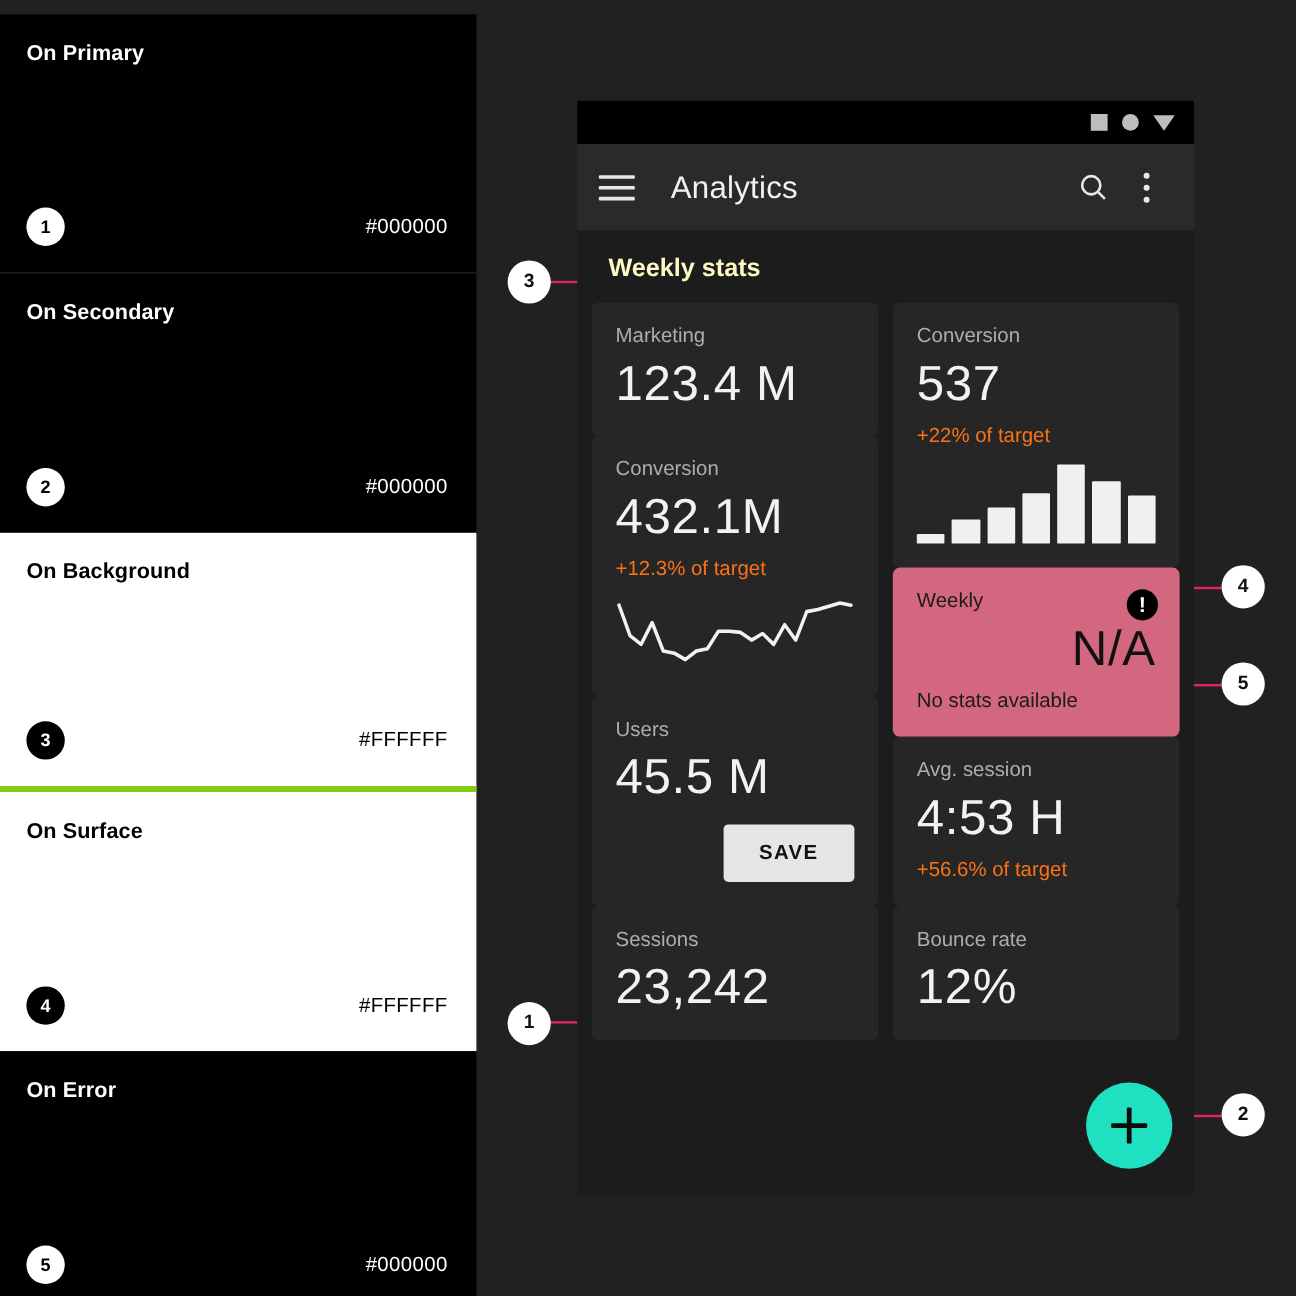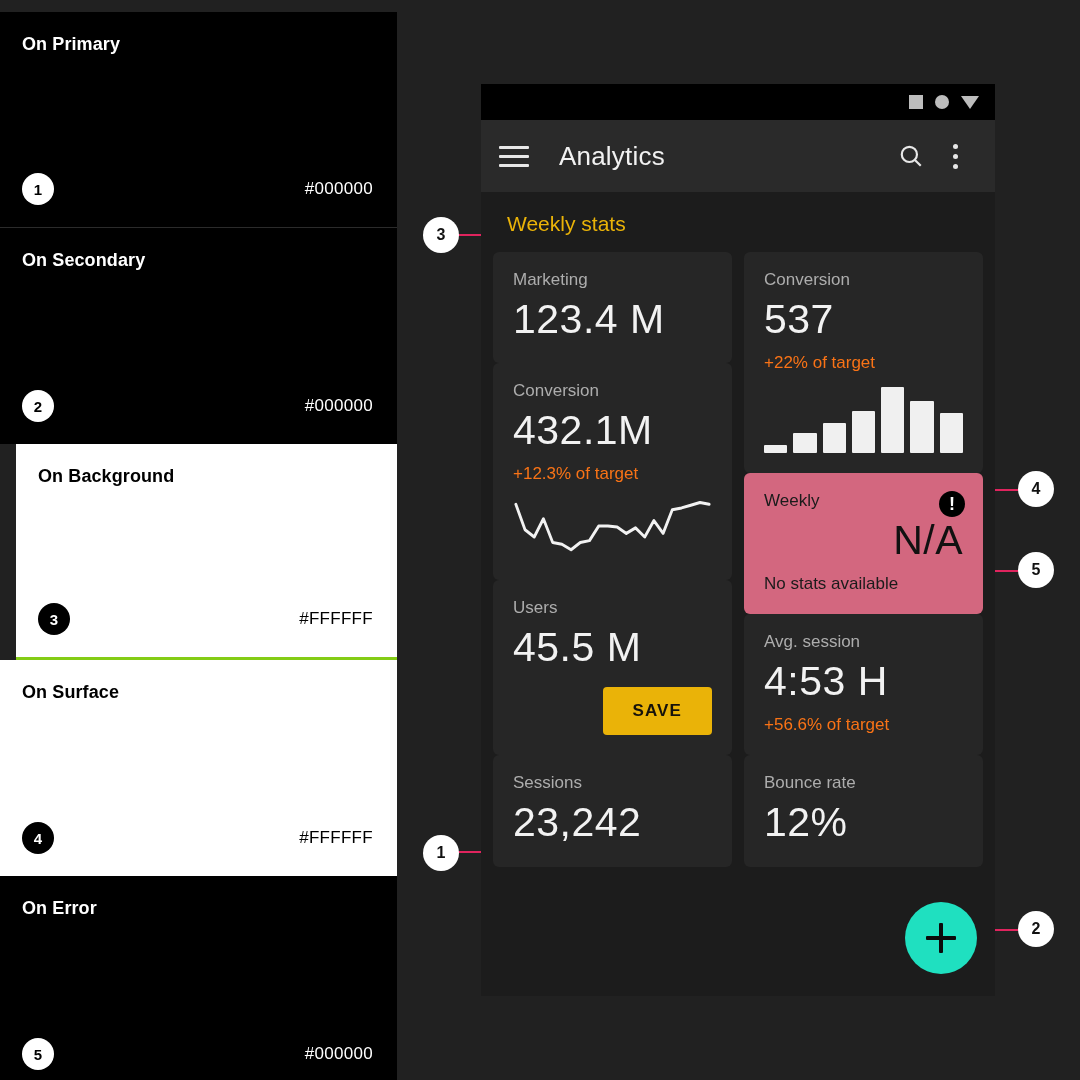--- a/index.html
+++ b/index.html
@@ -34,21 +34,21 @@
     display: flex; align-items: center; justify-content: center;
     font-size: 15px; font-weight: bold; flex: none;
   }
   .marker.light { background: #ffffff; color: #000000; }
   .marker.dark  { background: #000000; color: #ffffff; }
   .swatch-hex { font-size: 17px; font-weight: normal; letter-spacing: .3px; }
 
   .sw-dark  { background: #000000; color: #ffffff; }
   .sw-light { background: #ffffff; color: #000000; }
   .sw-div   { border-bottom: 1px solid #2b2b2b; }
-  .sw-divl  { border-bottom: 3px solid #84cc16; margin-left: 16px; }
+  .sw-divl  { border-bottom: 5px solid #84cc16; }
 
   
   .callout-line {
     position: absolute; height: 2px; background: #e0245e;
   }
   .callout-badge {
     position: absolute;
     width: 36px; height: 36px; border-radius: 50%;
     background: #ffffff; color: #111111;
     display: flex; align-items: center; justify-content: center;
@@ -86,21 +86,21 @@
   .appbar-title {
     font-size: 26px; color: #f1f1f1; margin-left: 30px; flex: 1;
     letter-spacing: .2px;
   }
   .ab-icon { width: 44px; display: flex; align-items: center; justify-content: center; cursor: pointer; }
   .dots { display: flex; flex-direction: column; gap: 5px; align-items: center; }
   .dots i { width: 5px; height: 5px; border-radius: 50%; background: #e8e8e8; display: block; }
 
   .content { position: relative; padding: 0 12px; height: calc(100% - 108px); }
   .section-title {
-    font-size: 21px; color: #eab308; padding: 20px 0 16px 14px;
+    font-size: 21px; color: #fef9c3; padding: 20px 0 16px 14px; font-weight: bold;
   }
   .grid { display: flex; gap: 12px; }
   .col { flex: 1; display: flex; flex-direction: column; }
 
   .card {
     background: #262626; border-radius: 6px;
     padding: 18px 20px 20px 20px;
     position: relative;
   }
   .card-label { font-size: 17px; color: #adadad; margin-bottom: 6px; }
@@ -119,21 +119,21 @@
     font-size: 18px; font-weight: bold; line-height: 1;
   }
 
   .sparkline { margin-top: 10px; height: 66px; }
   .sparkline svg { width: 100%; height: 100%; display: block; }
   .bars { margin-top: 12px; height: 68px; display: flex; align-items: flex-end; gap: 6px; }
   .bar { flex: 1; background: #f0f0f0; border-radius: 1px; }
 
   .save-row { display: flex; justify-content: flex-end; margin-top: 16px; }
   .save-btn {
-    background: #eab308; color: #16120b;
+    background: #e5e5e5; color: #16120b;
     border: none; border-radius: 4px;
     padding: 14px 30px;
     font-size: 17px; font-weight: bold; letter-spacing: 1.1px;
     font-family: "Liberation Sans", sans-serif;
     cursor: pointer;
   }
 
   .fab {
     position: absolute; right: 18px; bottom: 22px;
     width: 72px; height: 72px; border-radius: 50%;

